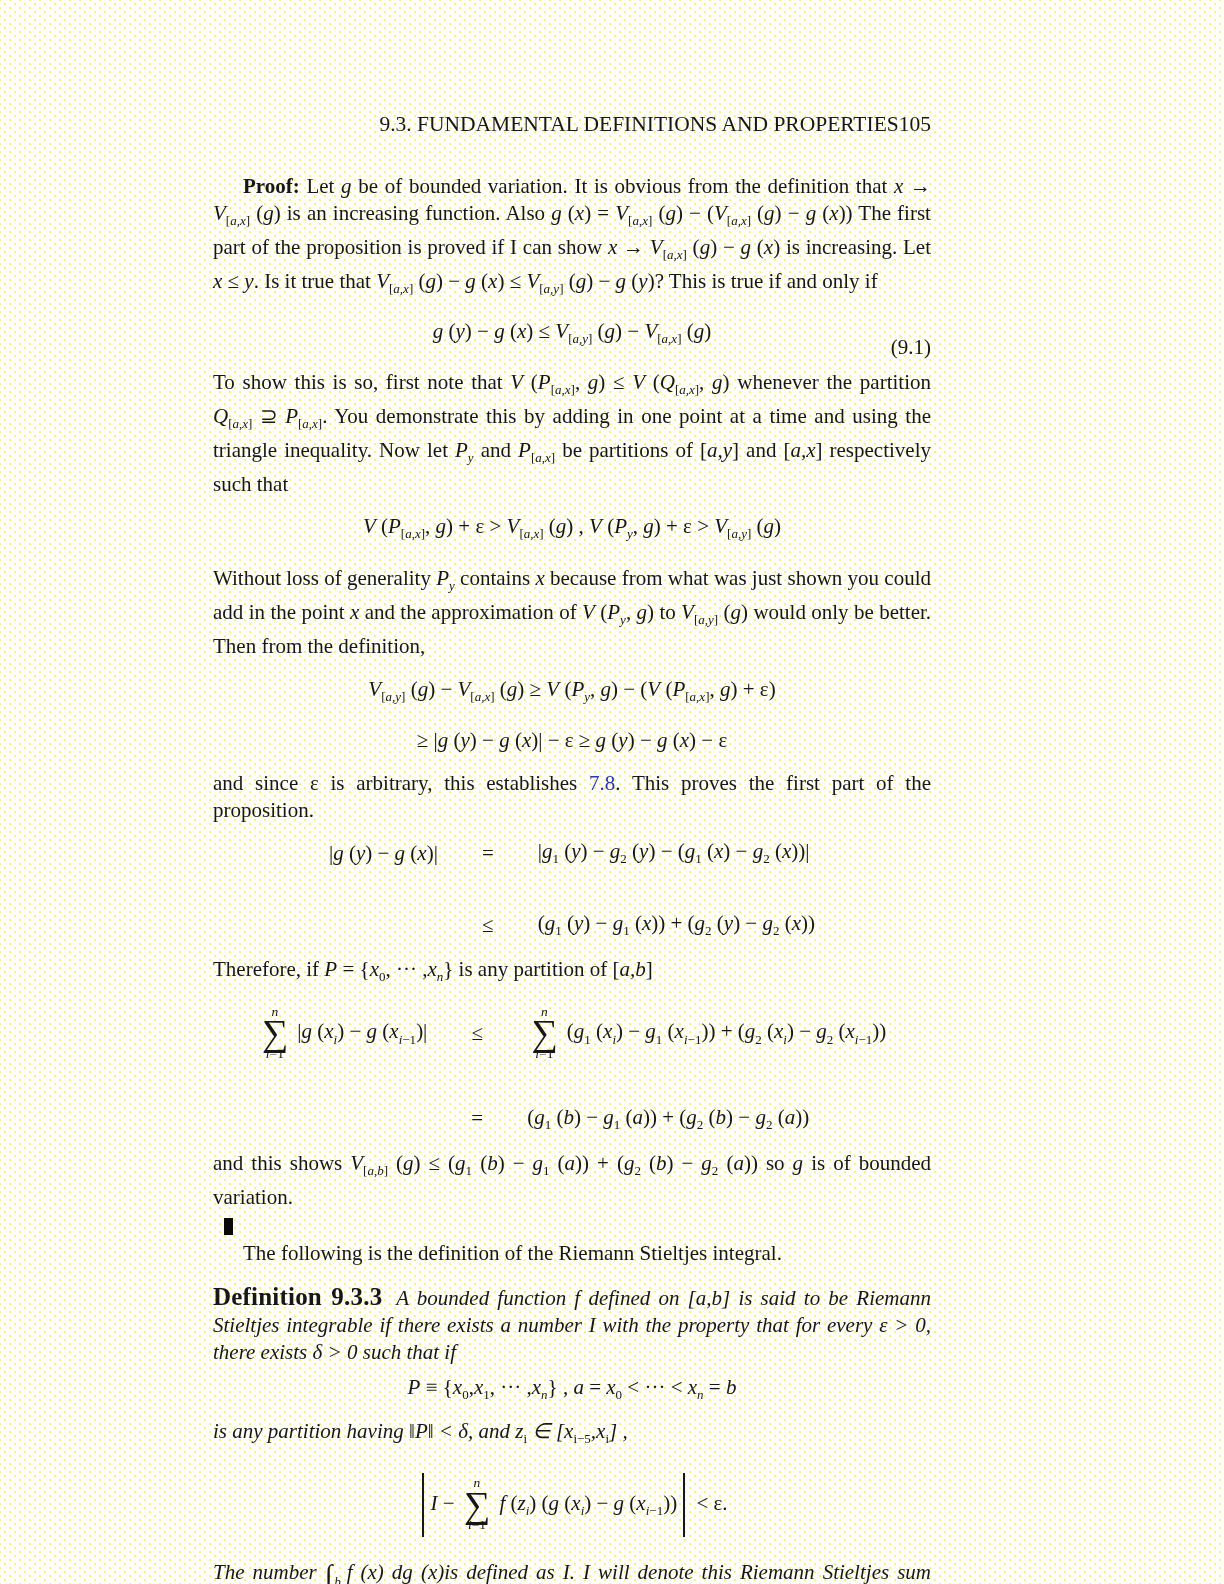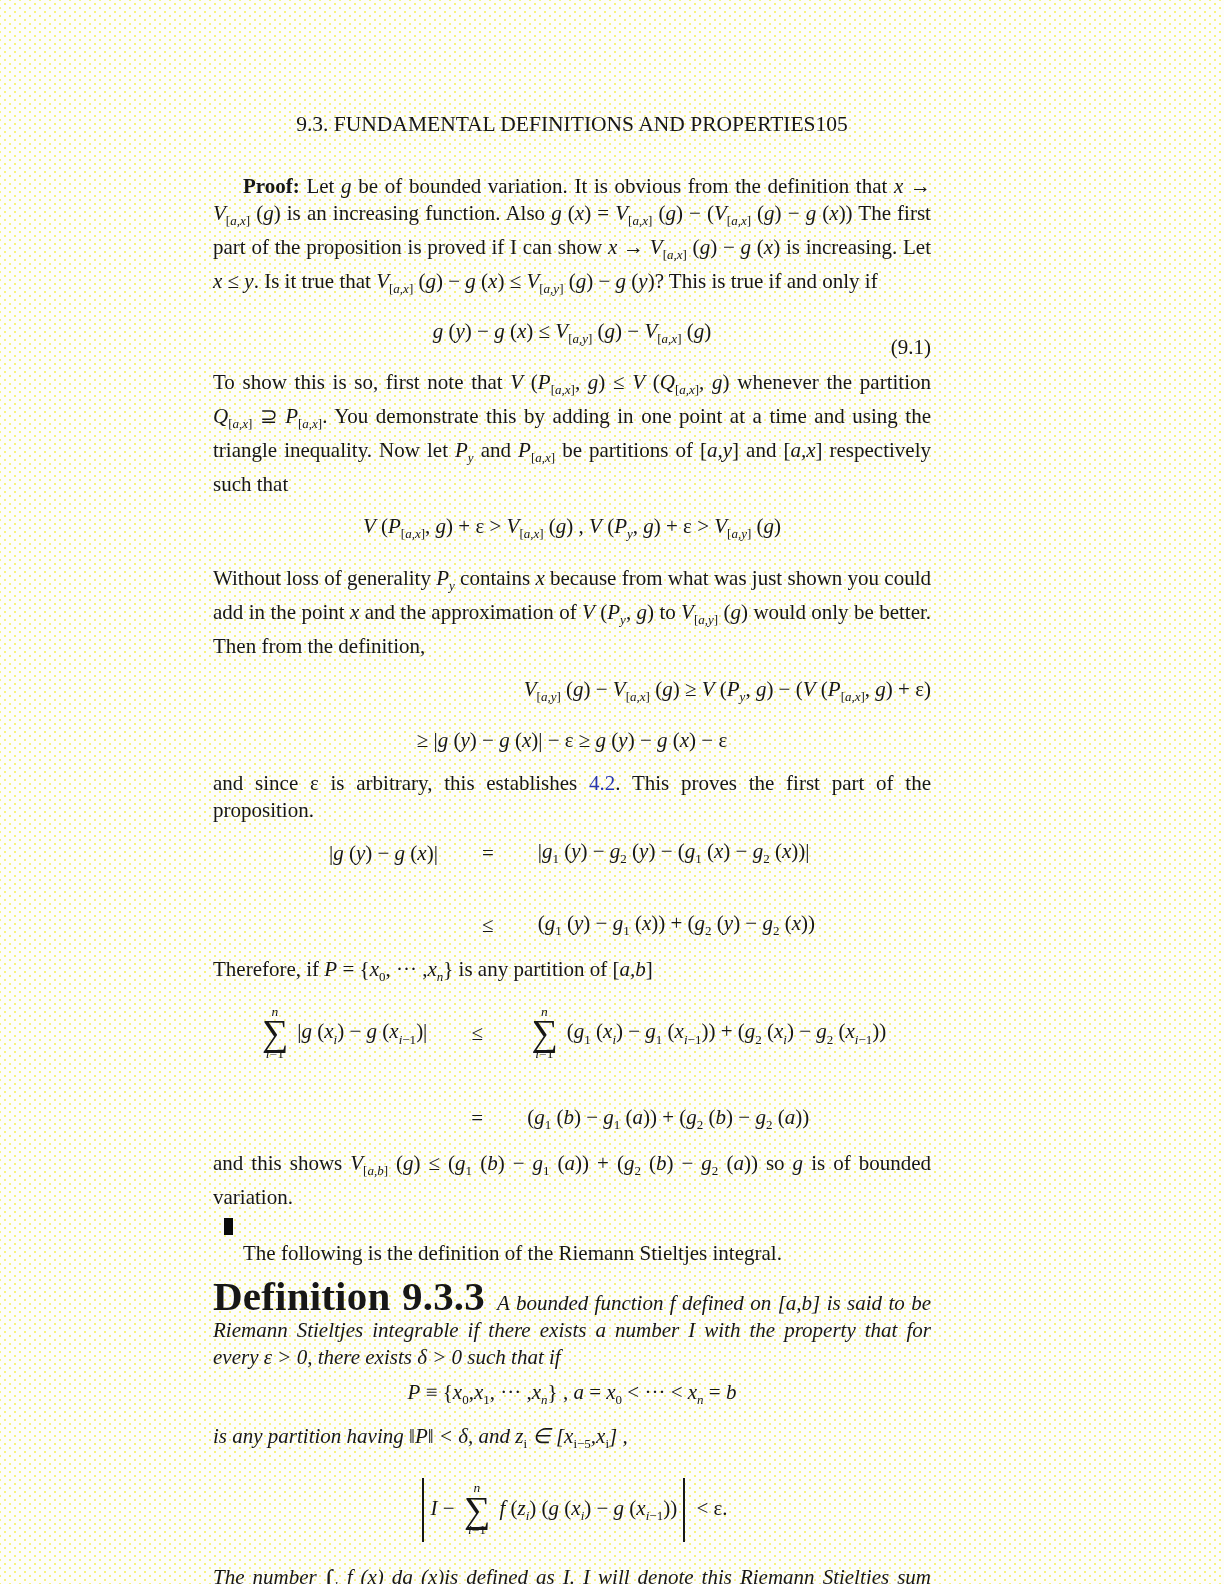--- a/index.html
+++ b/index.html
@@ -10,45 +10,45 @@
     width:1224px;height:1584px;position:relative;overflow:hidden;
     font-family:"Liberation Serif", serif;color:var(--text);
     background-color:var(--bg);
     background-image:
       radial-gradient(circle, var(--dot) 0.8px, rgba(255,255,255,0) 1.5px),
       radial-gradient(circle, var(--dot) 0.8px, rgba(255,255,255,0) 1.5px);
     background-size:10px 8px;
     background-position:0 0,5px 4px;
   }
   .sheet{position:absolute;left:213px;top:112px;width:718px;}
-  .head{display:flex;justify-content:center;align-items:baseline;
+  .head{display:flex;justify-content:flex-end;align-items:baseline;
         font-size:21.5px;margin:0 0 36px 0;}
   p.body{font-size:21px;line-height:27px;text-align:justify;margin:0;}
   p.ind{text-indent:30px;}
   p.it{font-style:italic;}
   sub,sup{font-size:13px;font-style:normal;}
   .disp{position:relative;text-align:center;font-size:21px;line-height:30px;
         margin:13px 0 15px 0;}
   .eqtag{position:absolute;right:0;top:50%;transform:translateY(-50%);margin-top:12px;}
-  .disp2{margin:14px 0 6px 0;text-align:right;}
+  .disp2{margin:14px 0 6px 0;}
   .earray{display:grid;grid-template-columns:auto auto auto;column-gap:16px;row-gap:13px;
           width:fit-content;margin:15px auto 17px auto;font-size:21px;align-items:center;gap:44px;}
   .earray .el{justify-self:end;}
   .earray .em{justify-self:center;}
   .earray .er{justify-self:start;text-align:right;}
   .bigsum{display:inline-flex;flex-direction:column;align-items:center;
           vertical-align:middle;line-height:0.95;margin:0 4px;}
   .bigsum .sg{font-size:37px;line-height:0.8;font-style:normal;}
   .bigsum .lim{font-size:13.5px;}
   .tb{display:inline-block;width:2px;height:64px;background:var(--text);
       vertical-align:middle;margin:0 6px;}
   .qed{width:9px;height:17px;background:var(--qed);margin:7px 0 5px 11px;}
   .defpara{font-size:21px;line-height:27px;text-align:justify;font-style:italic;
            margin:16px 0 0 0;}
-  .defhead{font-style:normal;font-weight:bold;font-size:41px;letter-spacing:0.2px;
+  .defhead{font-style:normal;font-weight:bold;font-size:25px;letter-spacing:0.2px;
            padding-right:6px;}
   .ref{color:var(--link);}
   .intwrap{font-style:normal;}
   .intwrap .int{font-size:28px;vertical-align:-5px;font-style:normal;}
   .ilim{display:inline-flex;flex-direction:column;font-size:12.5px;line-height:1.05;
         vertical-align:-7px;font-style:italic;}
   .ilim span:first-child{transform:translateX(2px);}
 </style>
 </head>
 <body>
@@ -69,21 +69,21 @@
 
   <p class="body">To show this is so, first note that <i>V</i> (<i>P</i><sub>[<i>a,x</i>]</sub>, <i>g</i>) ≤ <i>V</i> (<i>Q</i><sub>[<i>a,x</i>]</sub>, <i>g</i>) whenever the partition <i>Q</i><sub>[<i>a,x</i>]</sub> ⊇ <i>P</i><sub>[<i>a,x</i>]</sub>.  You demonstrate this by adding in one point at a time and using the triangle inequality.  Now let <i>P</i><sub><i>y</i></sub> and <i>P</i><sub>[<i>a,x</i>]</sub> be partitions of [<i>a,y</i>] and [<i>a,x</i>] respectively such that</p>
 
   <div class="disp"><i>V</i> (<i>P</i><sub>[<i>a,x</i>]</sub>, <i>g</i>) + ε &gt; <i>V</i><sub>[<i>a,x</i>]</sub> (<i>g</i>) ,  <i>V</i> (<i>P</i><sub><i>y</i></sub>, <i>g</i>) + ε &gt; <i>V</i><sub>[<i>a,y</i>]</sub> (<i>g</i>)</div>
 
   <p class="body">Without loss of generality <i>P</i><sub><i>y</i></sub> contains <i>x</i> because from what was just shown you could add in the point <i>x</i> and the approximation of <i>V</i> (<i>P</i><sub><i>y</i></sub>, <i>g</i>) to <i>V</i><sub>[<i>a,y</i>]</sub> (<i>g</i>) would only be better.  Then from the definition,</p>
 
   <div class="disp disp2"><i>V</i><sub>[<i>a,y</i>]</sub> (<i>g</i>) − <i>V</i><sub>[<i>a,x</i>]</sub> (<i>g</i>) ≥ <i>V</i> (<i>P</i><sub><i>y</i></sub>, <i>g</i>) − (<i>V</i> (<i>P</i><sub>[<i>a,x</i>]</sub>, <i>g</i>) + ε)</div>
   <div class="disp">≥ |<i>g</i> (<i>y</i>) − <i>g</i> (<i>x</i>)| − ε ≥ <i>g</i> (<i>y</i>) − <i>g</i> (<i>x</i>) − ε</div>
 
-  <p class="body">and since ε is arbitrary, this establishes <span class="ref">4.2</span>. This proves the first part of the proposition.</p>
+  <p class="body">and since ε is arbitrary, this establishes <span class="ref">7.8</span>. This proves the first part of the proposition.</p>
 
   <div class="earray">
     <span class="el">|<i>g</i> (<i>y</i>) − <i>g</i> (<i>x</i>)|</span>
     <span class="em">=</span>
     <span class="er">|<i>g</i><sub>1</sub> (<i>y</i>) − <i>g</i><sub>2</sub> (<i>y</i>) − (<i>g</i><sub>1</sub> (<i>x</i>) − <i>g</i><sub>2</sub> (<i>x</i>))|</span>
     <span class="el"></span>
     <span class="em">≤</span>
     <span class="er">(<i>g</i><sub>1</sub> (<i>y</i>) − <i>g</i><sub>1</sub> (<i>x</i>)) + (<i>g</i><sub>2</sub> (<i>y</i>) − <i>g</i><sub>2</sub> (<i>x</i>))</span>
   </div>
 

